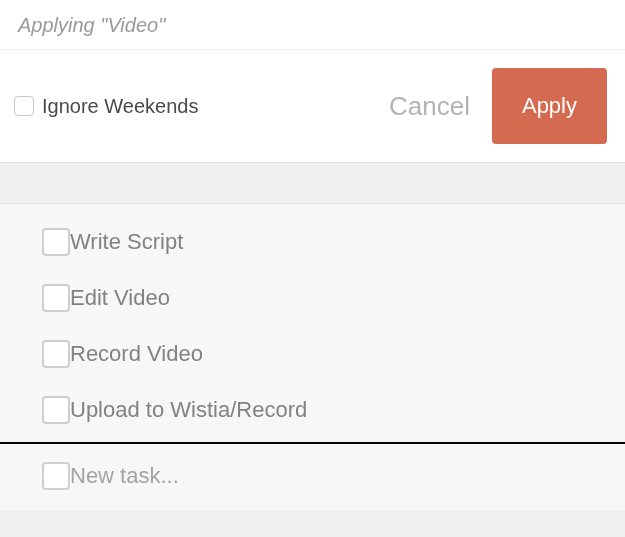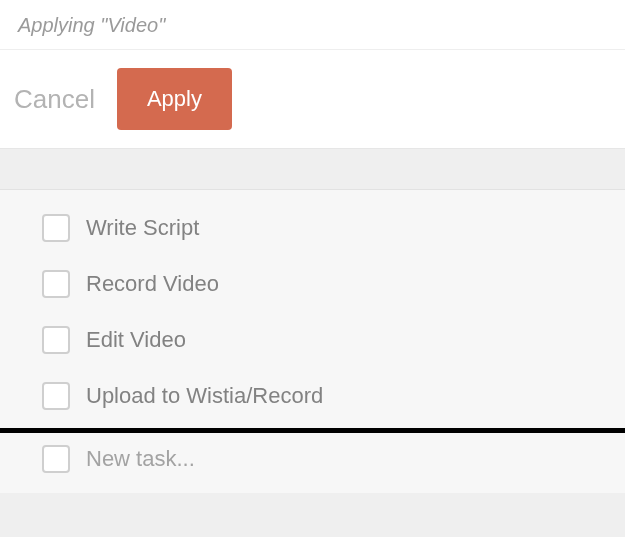--- a/index.html
+++ b/index.html
@@ -67,21 +67,21 @@
       cursor: pointer;
       margin-right: 22px;
       font-family: inherit;
     }
     
     .apply-btn {
       background: #d46a4f;
       border: none;
       color: #fff;
       font-size: 22px;
-      padding: 18px 30px;
+      padding: 25px 30px;
       border-radius: 4px;
       cursor: pointer;
       font-family: inherit;
     }
     
     .task-area {
       background: #efefef;
       padding-top: 40px;
       height: 100%;
     }
@@ -90,26 +90,26 @@
       background: #f7f7f7;
       margin: 0;
       padding: 10px 0 0 0;
       border-top: 1px solid #e2e2e2;
     }
     
     .task-row {
       display: flex;
       align-items: center;
       padding: 14px 0 14px 42px;
-      gap: 16px;
+      gap: 0;
     }
     
     .task-row.new {
-      border-top: 5px solid #000000;
-      padding-top: 12px;
+      border-top: 2px solid #000000;
+      padding-top: 18px;
       padding-bottom: 20px;
       margin-top: 4px;
     }
     
     .task-checkbox {
       width: 28px;
       height: 28px;
       border: 2px solid #cfcfcf;
       border-radius: 4px;
       background: #fff;
@@ -127,40 +127,44 @@
     }
   </style>
 </head>
 <body>
 
 <div class="header">
   <div class="header-title">Applying "Video"</div>
 </div>
 
 <div class="toolbar">
+  <div class="ignore-weekends">
+    <div class="checkbox-small"></div>
+    <span class="ignore-label">Ignore Weekends</span>
+  </div>
   <button class="cancel-btn">Cancel</button>
   <button class="apply-btn">Apply</button>
 </div>
 
 <div class="task-area">
   <div class="task-list-box">
 
     <div class="task-row">
       <div class="task-checkbox"></div>
       <span class="task-label">Write Script</span>
     </div>
 
     <div class="task-row">
       <div class="task-checkbox"></div>
-      <span class="task-label">Record Video</span>
+      <span class="task-label">Edit Video</span>
     </div>
 
     <div class="task-row">
       <div class="task-checkbox"></div>
-      <span class="task-label">Edit Video</span>
+      <span class="task-label">Record Video</span>
     </div>
 
     <div class="task-row">
       <div class="task-checkbox"></div>
       <span class="task-label">Upload to Wistia/Record</span>
     </div>
 
     <div class="task-row new">
       <div class="task-checkbox"></div>
       <span class="task-label placeholder">New task...</span>

